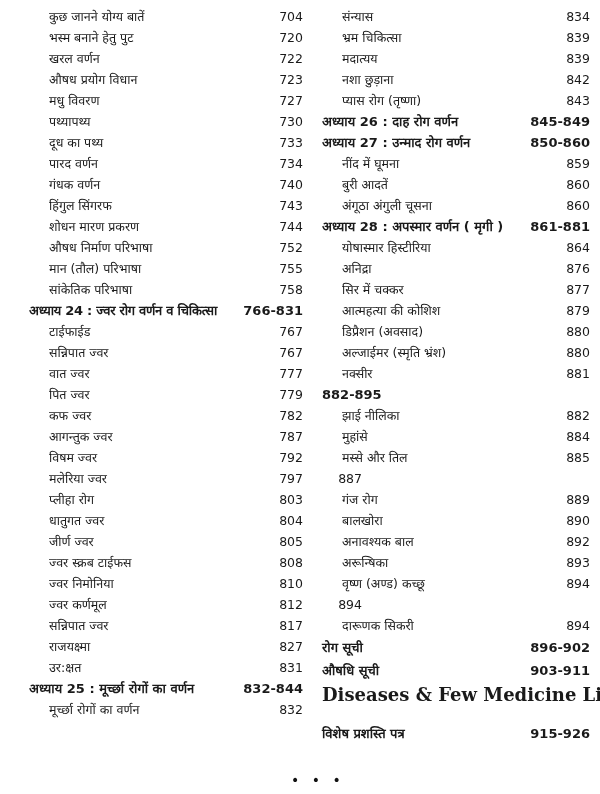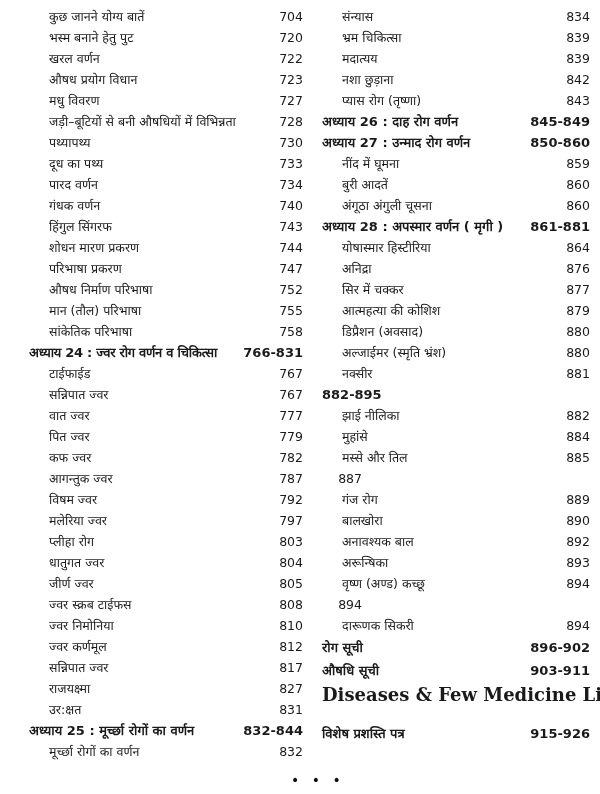--- a/index.html
+++ b/index.html
@@ -92,24 +92,20 @@
       </div>
     <div class="row item">
         <span class="label">औषध प्रयोग विधान</span>
         <span class="page-num">723</span>
       </div>
     <div class="row item">
         <span class="label">मधु विवरण</span>
         <span class="page-num">727</span>
       </div>
     <div class="row item">
-        <span class="label">जड़ी–बूटियों से बनी औषधियों में विभिन्नता</span>
-        <span class="page-num">728</span>
-      </div>
-    <div class="row item">
         <span class="label">पथ्यापथ्य</span>
         <span class="page-num">730</span>
       </div>
     <div class="row item">
         <span class="label">दूध का पथ्य</span>
         <span class="page-num">733</span>
       </div>
     <div class="row item">
         <span class="label">पारद वर्णन</span>
         <span class="page-num">734</span>
@@ -118,24 +114,20 @@
         <span class="label">गंधक वर्णन</span>
         <span class="page-num">740</span>
       </div>
     <div class="row item">
         <span class="label">हिंगुल सिंगरफ</span>
         <span class="page-num">743</span>
       </div>
     <div class="row item">
         <span class="label">शोधन मारण प्रकरण</span>
         <span class="page-num">744</span>
-      </div>
-    <div class="row item">
-        <span class="label">परिभाषा प्रकरण</span>
-        <span class="page-num">747</span>
       </div>
     <div class="row item">
         <span class="label">औषध निर्माण परिभाषा</span>
         <span class="page-num">752</span>
       </div>
     <div class="row item">
         <span class="label">मान (तौल) परिभाषा</span>
         <span class="page-num">755</span>
       </div>
     <div class="row item">

